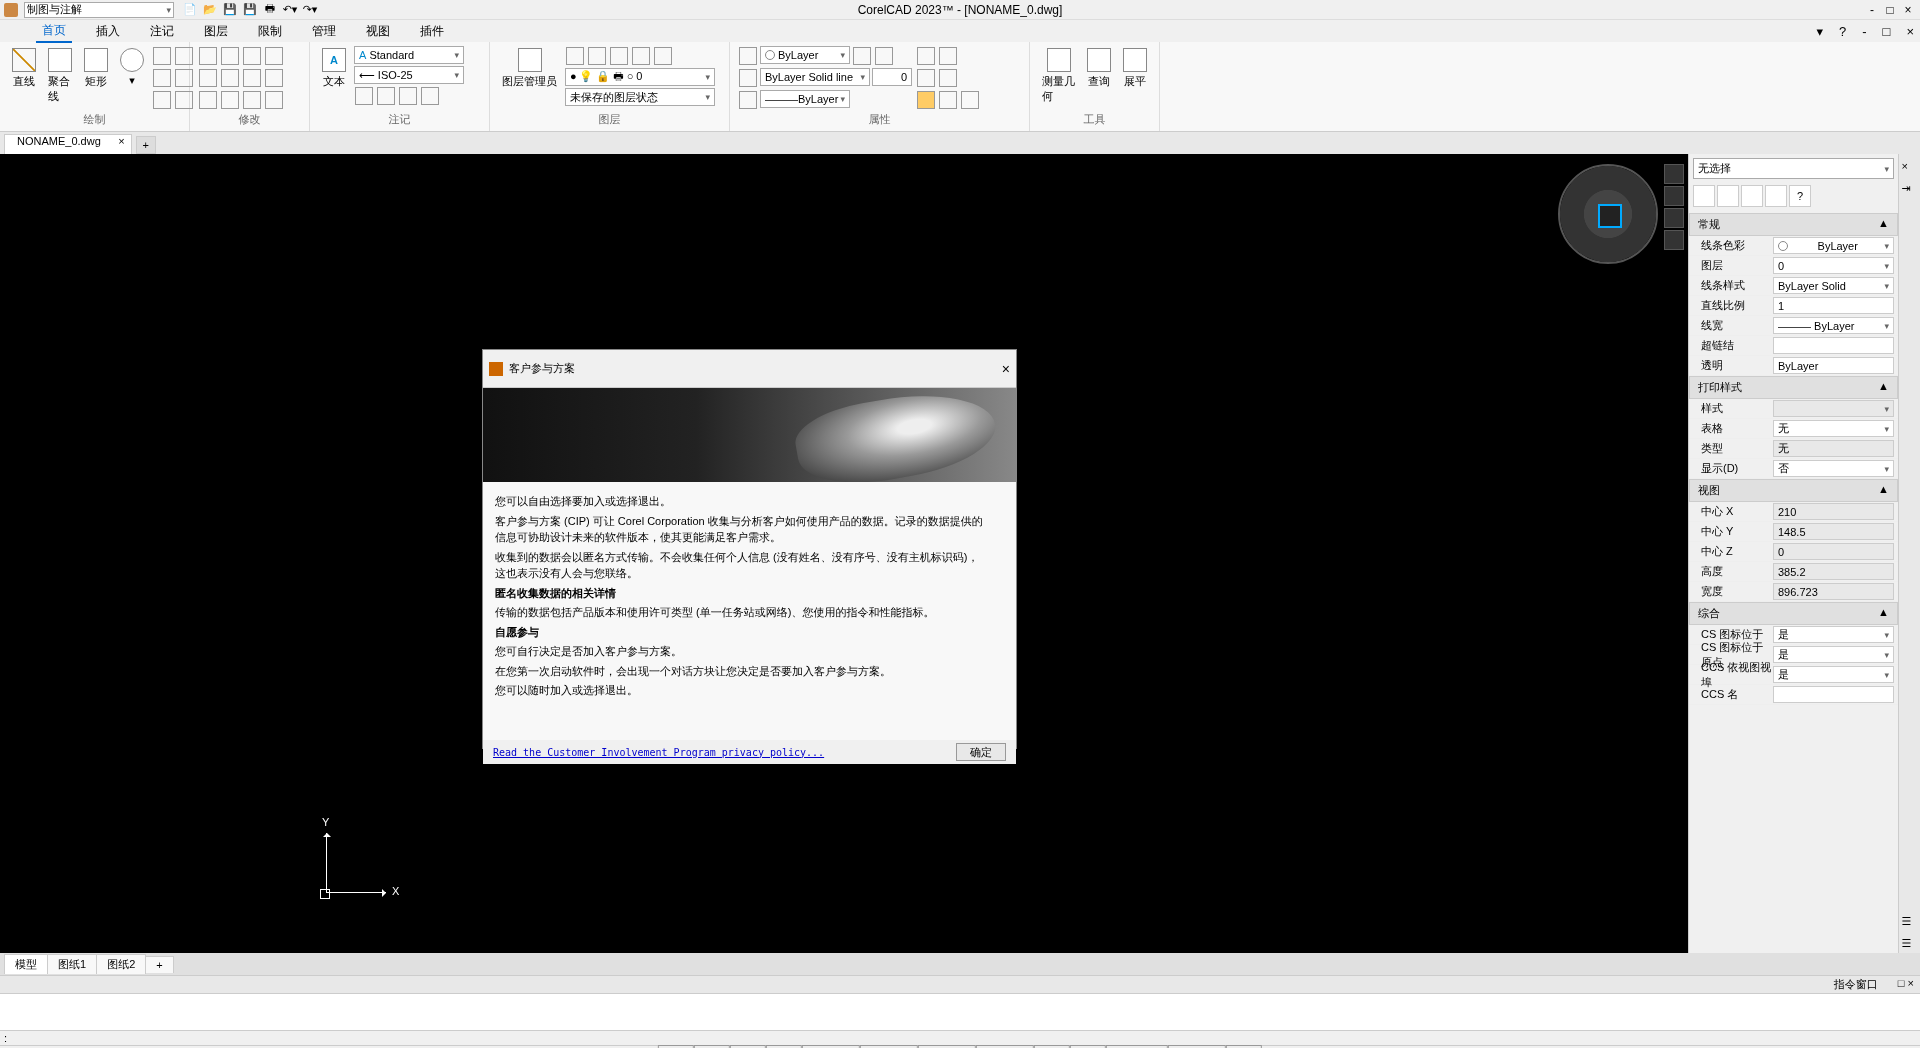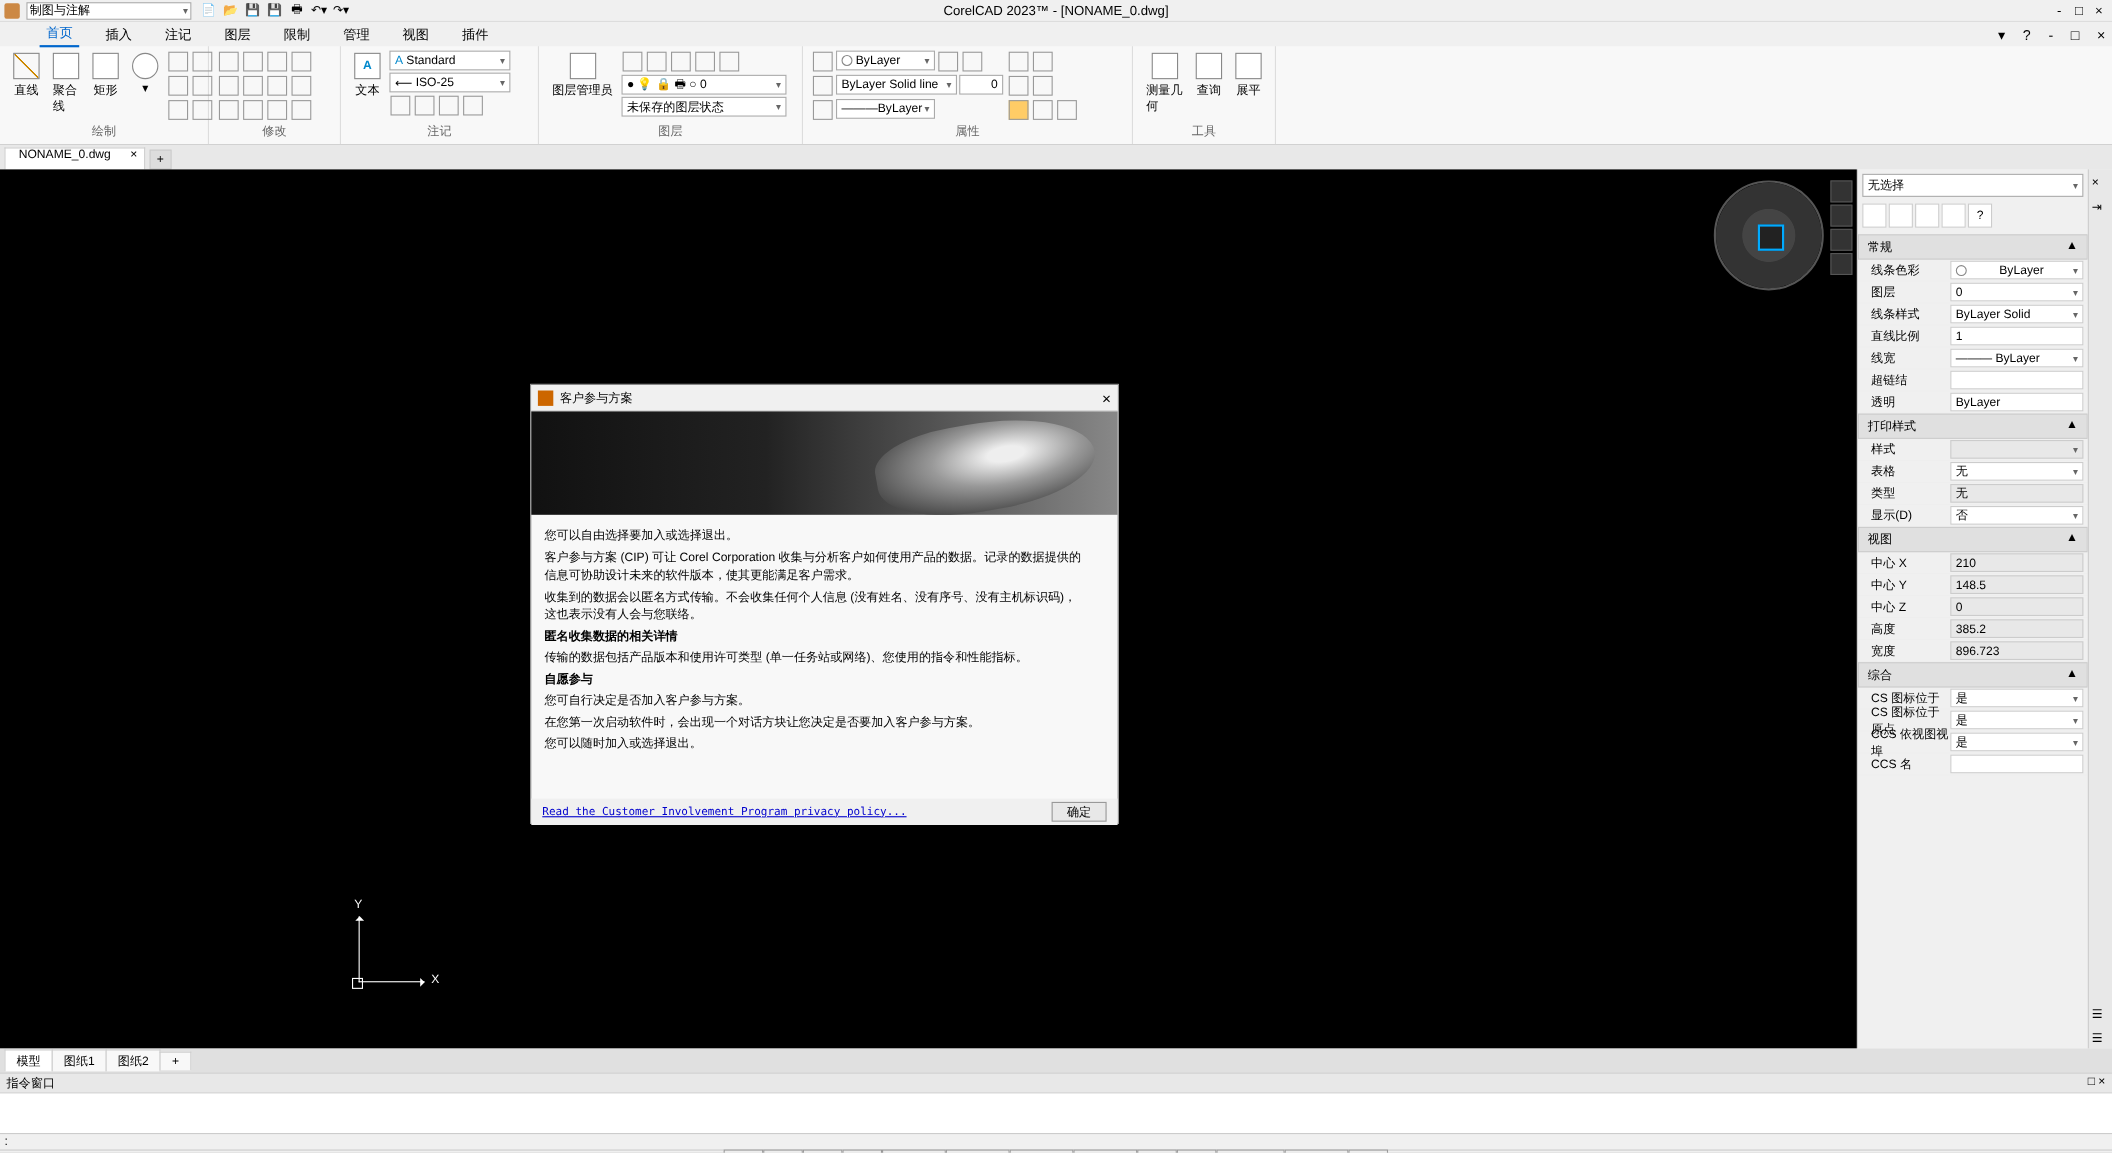--- a/index.html
+++ b/index.html
@@ -54,28 +54,28 @@
 .props-section { background:#e0e0e0; border:1px solid #ccc; padding:3px 8px; font-weight:normal; font-size:11px; display:flex; justify-content:space-between; cursor:pointer; }
 .props-row { display:flex; padding:2px 4px; border-bottom:1px solid #eee; align-items:center; height:20px; }
 .props-label { width:80px; font-size:11px; padding-left:8px; }
 .props-val { flex:1; border:1px solid #ccc; background:#fff; padding:1px 4px; font-size:11px; display:flex; align-items:center; justify-content:space-between; height:17px; }
 .props-val.ro { background:#e8e8e8; }
 .side-strip { width:22px; background:#e8e8e8; border-left:1px solid #ccc; display:flex; flex-direction:column; gap:6px; padding-top:6px; align-items:center; }
 .side-strip span { width:16px; height:16px; cursor:pointer; }
 .sheet-tabs { height:22px; background:#e0e0e0; display:flex; align-items:center; padding-left:4px; }
 .sheet-tab { padding:2px 10px; background:#f8f8f8; border:1px solid #ccc; border-bottom:none; margin-right:-1px; cursor:pointer; }
 .sheet-tab.active { background:#fff; }
-.cmd-title { height:18px; background:#e8e8e8; border-top:1px solid #ccc; padding:1px 6px; font-size:11px; display:flex; justify-content:space-between; }
+.cmd-title { height:18px; background:#e8e8e8; border-top:1px solid #ccc; padding:1px 6px; font-size:11px; display:flex; justify-content:flex-end;gap:20px; }
 .cmd-area { height:37px; background:#fff; border-top:1px solid #ccc; }
 .cmd-input { border-top:1px solid #ccc; padding:1px 4px; font-size:11px; }
 .status { height:18px; background:#f0f0f0; border-top:1px solid #ccc; display:flex; align-items:center; padding:0 4px; font-size:11px; }
 .status-center { position:absolute; left:50%; transform:translateX(-50%); display:flex; gap:0; }
 .status-btn { border:1px solid #999; padding:1px 6px; background:#eee; cursor:pointer; font-size:11px; }
 .dialog { position:absolute; left:482px; top:195px; width:535px; height:400px; background:#f8f8f8; border:1px solid #888; box-shadow:2px 2px 8px rgba(0,0,0,.3); }
-.dlg-title { height:24px; background:#f0f0f0; display:flex; align-items:center; padding:0 6px; border-bottom:1px solid #ccc; }
+.dlg-title { height:38px; background:#f0f0f0; display:flex; align-items:center; padding:0 6px; border-bottom:1px solid #ccc; }
 .dlg-title span:first-child { width:14px; height:14px; background:#c60; margin-right:6px; }
 .dlg-x { margin-left:auto; cursor:pointer; font-size:14px; }
 .dlg-banner { height:94px; background:linear-gradient(90deg,#111 0%,#222 40%,#888 100%); position:relative; overflow:hidden; }
 .dlg-banner::after { content:""; position:absolute; right:20px; top:10px; width:200px; height:80px; background:radial-gradient(ellipse at 60% 40%,#eee 10%,#999 40%,#444 80%); border-radius:40% 60% 50% 50%; transform:rotate(-10deg); }
 .dlg-body { padding:8px 30px 8px 12px; font-size:11px; line-height:1.5; height:calc(100% - 22px - 94px - 24px); overflow-y:auto; position:relative; }
 .dlg-body b { font-weight:bold; }
 .dlg-body p { margin:3px 0; }
 .dlg-link { color:#00c; text-decoration:underline; font-family:monospace; font-size:10px; cursor:pointer; }
 .dlg-foot { height:24px; display:flex; align-items:center; justify-content:space-between; padding:0 10px; background:#f0f0f0; }
 .dlg-ok { width:50px; height:18px; border:1px solid #999; background:#e8e8e8; cursor:pointer; font-size:11px; }

